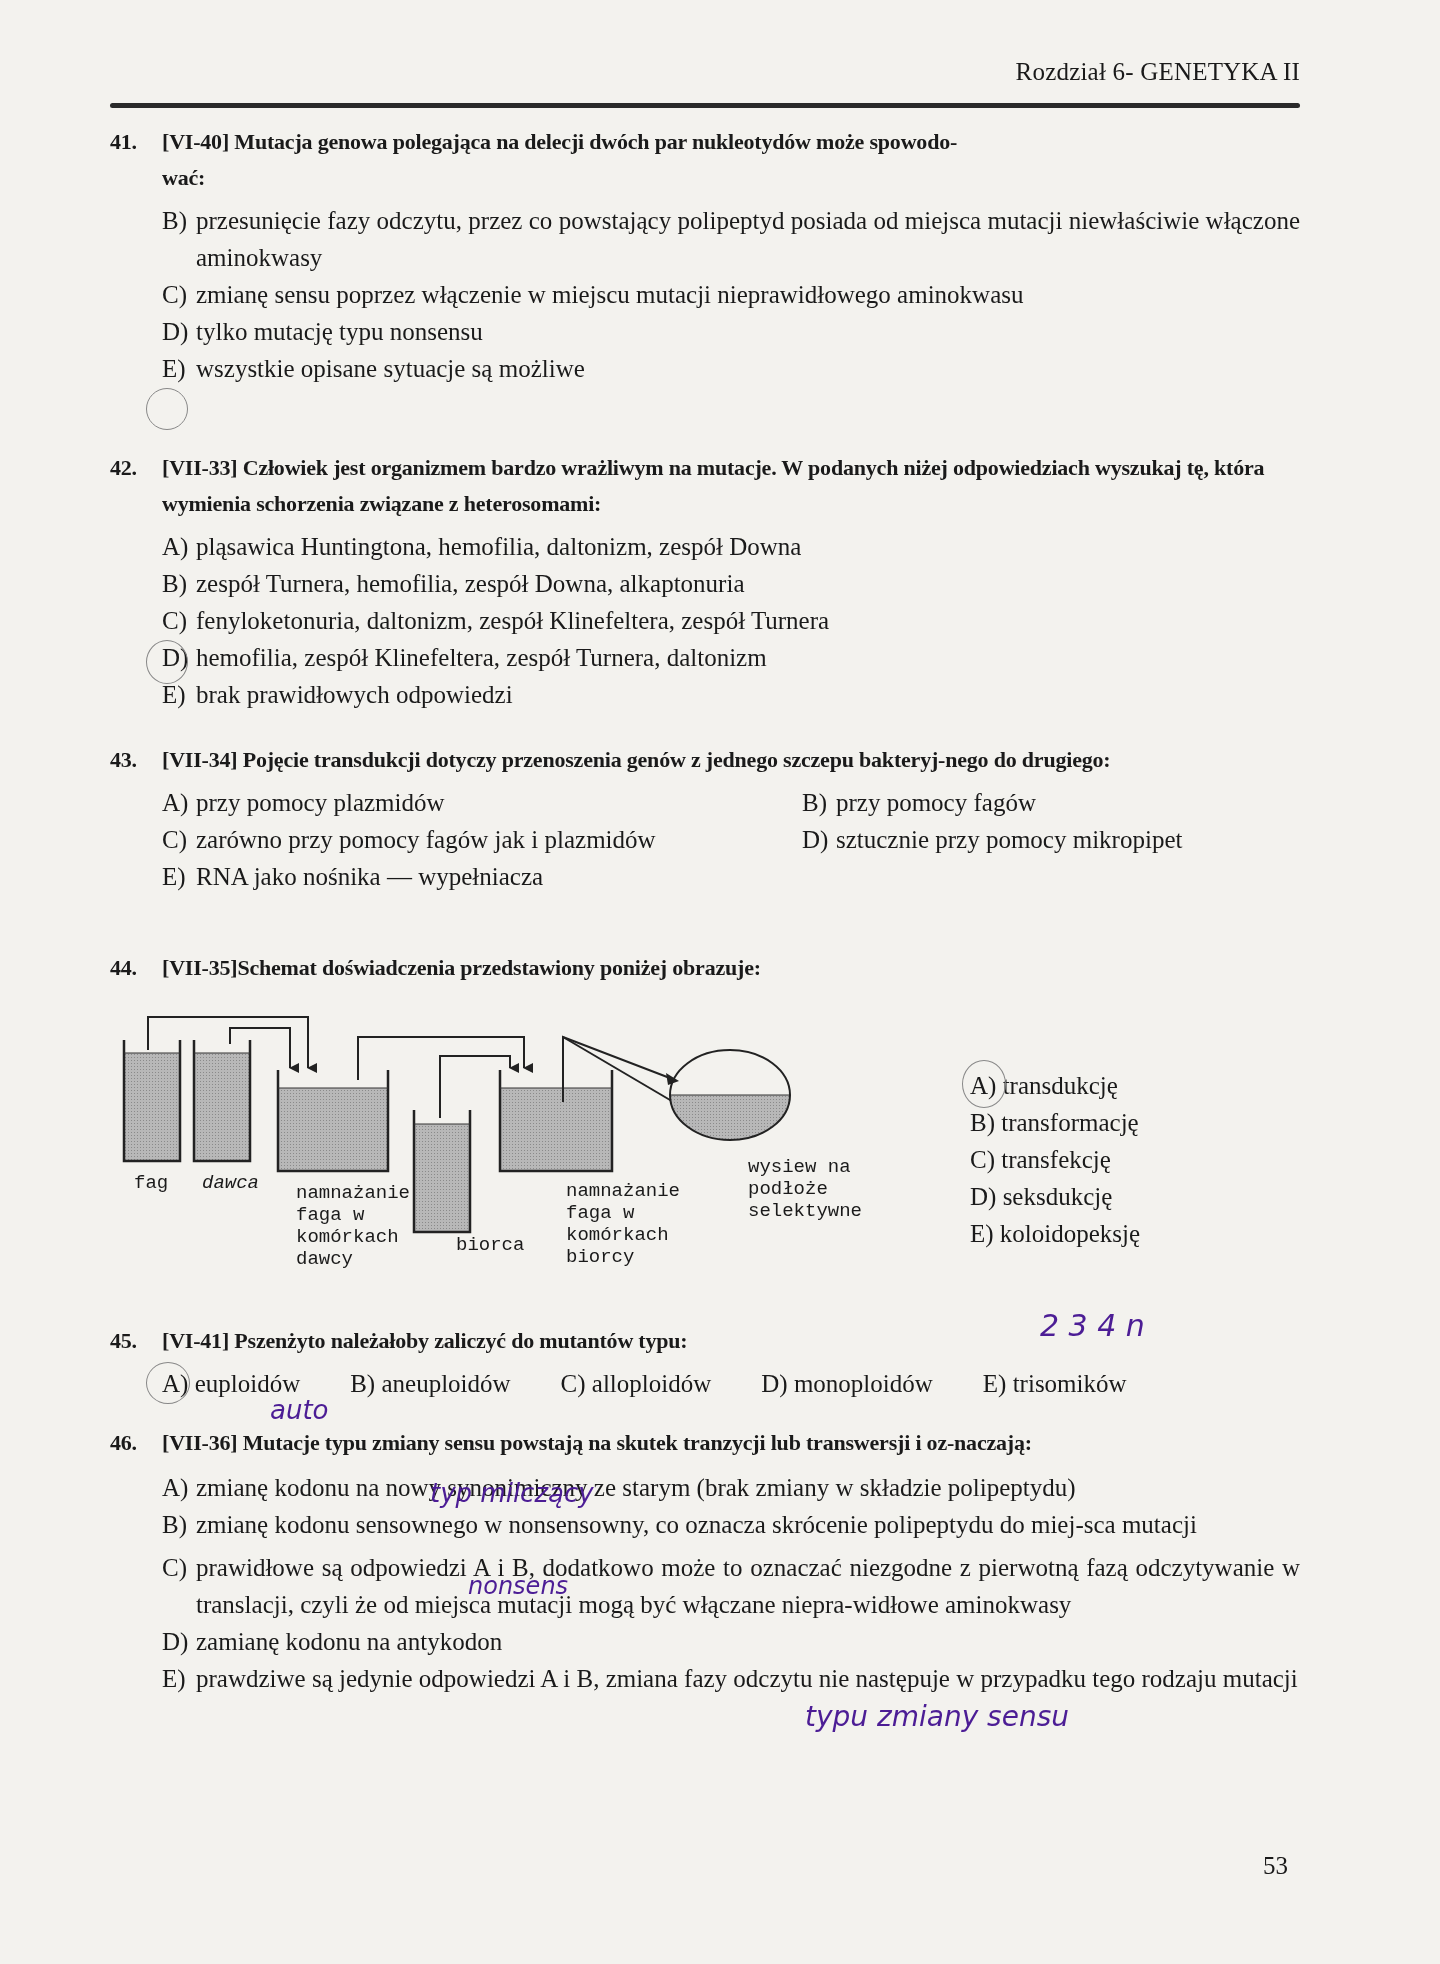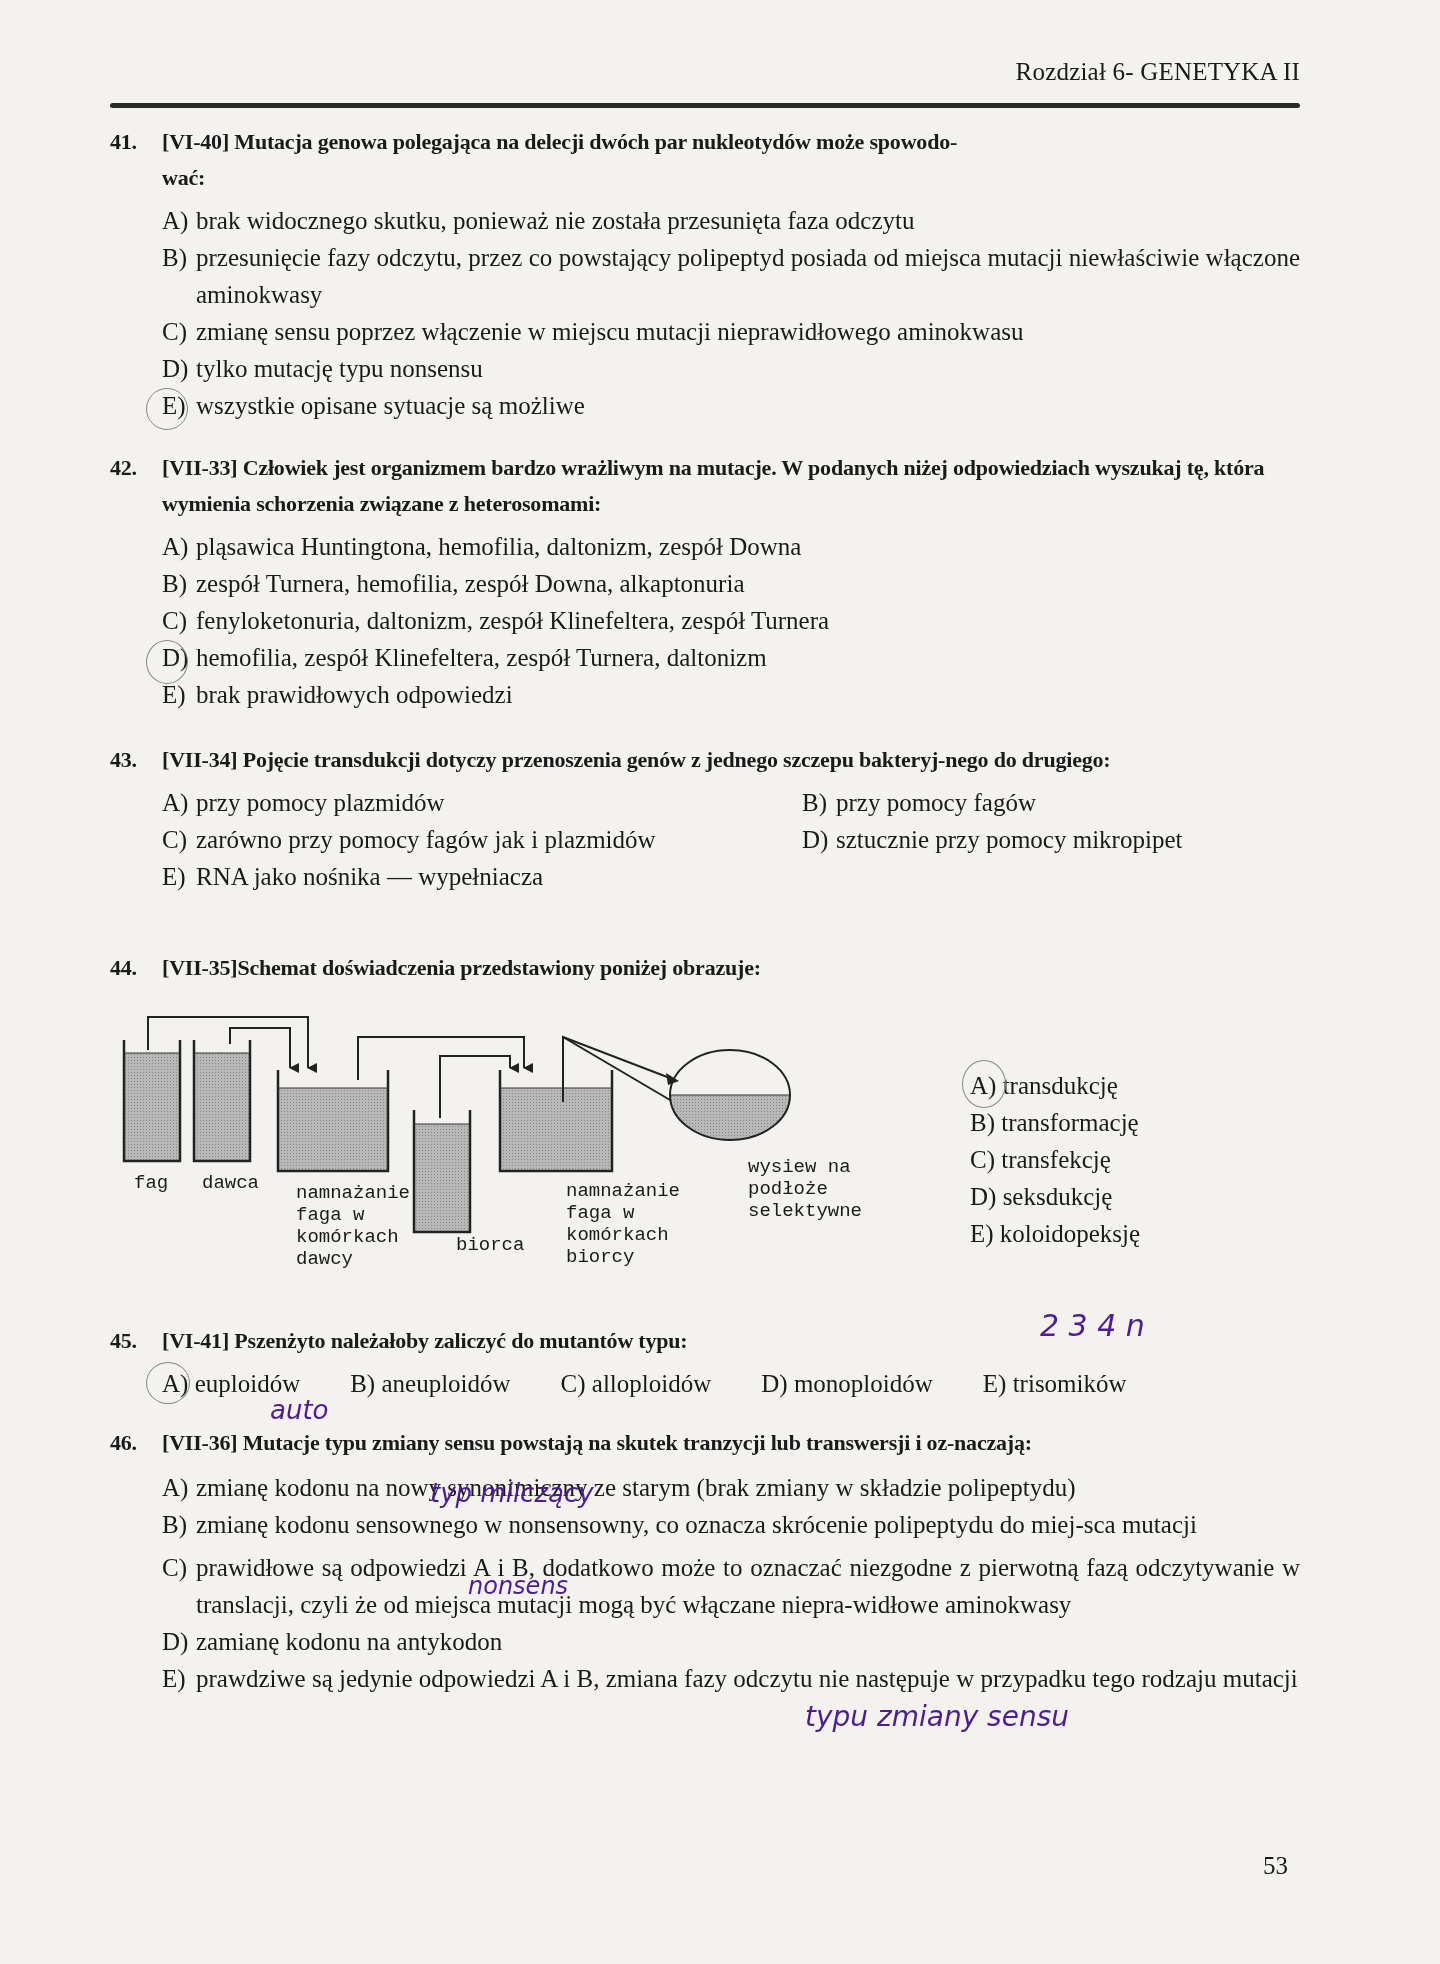--- a/index.html
+++ b/index.html
@@ -53,21 +53,20 @@
 <div class="page">
 
   <div class="header-title">Rozdział 6- GENETYKA II</div>
   <div class="header-rule"></div>
 
   <div class="q" style="top:124px;">
     <div class="q-title">
       <span class="num">41.</span><span>[VI-40] Mutacja genowa polegająca na delecji dwóch par nukleotydów może spowodo-</span><br><span>wać:</span>
     </div>
     <div class="opts justify">
-      <div class="opt"><span class="lab">A)</span><span>brak widocznego skutku, ponieważ nie została przesunięta faza odczytu</span></div>
       <div class="opt"><span class="lab">B)</span><span>przesunięcie fazy odczytu, przez co powstający polipeptyd posiada od miejsca mutacji niewłaściwie włączone aminokwasy</span></div>
       <div class="opt"><span class="lab">C)</span><span>zmianę sensu poprzez włączenie w miejscu mutacji nieprawidłowego aminokwasu</span></div>
       <div class="opt"><span class="lab">D)</span><span>tylko mutację typu nonsensu</span></div>
       <div class="opt"><span class="lab">E)</span><span>wszystkie opisane sytuacje są możliwe</span></div>
     </div>
   </div>
   <div class="circle" style="left:146px; top:388px; width:40px; height:40px;"></div>
 
   <div class="q" style="top:450px;">
     <div class="q-title">
@@ -148,21 +147,21 @@
       <polygon points="568,103 580,112 566,113" fill="#222"></polygon>
 
       <clipPath id="ellc">
           <ellipse cx="620" cy="95" rx="60" ry="45"></ellipse>
         </clipPath>
       <rect x="560" y="95" width="120" height="50" fill="url(#dots)" clip-path="url(#ellc)"></rect>
       <line x1="560" y1="95" x2="680" y2="95" stroke="#333" stroke-width="1.2"></line>
       <ellipse cx="620" cy="95" rx="60" ry="45" fill="none" stroke="#222" stroke-width="2"></ellipse>
     </svg>
     <div class="dlabel mono" style="left:24px; top:172px;">fag</div>
-    <div class="dlabel mono" style="left:92px; top:172px;">dawca</div>
+    <div class="dlabel mono" style="left:92px; top:172px;font-style:italic;">dawca</div>
     <div class="dlabel mono" style="left:186px; top:182px;">
       <div>namnażanie</div>
       <div>faga w</div>
       <div>komórkach</div>
       <div>dawcy</div>
     </div>
     <div class="dlabel mono" style="left:346px; top:234px;">biorca</div>
     <div class="dlabel mono" style="left:456px; top:180px;">
       <div>namnażanie</div>
       <div>faga w</div>

